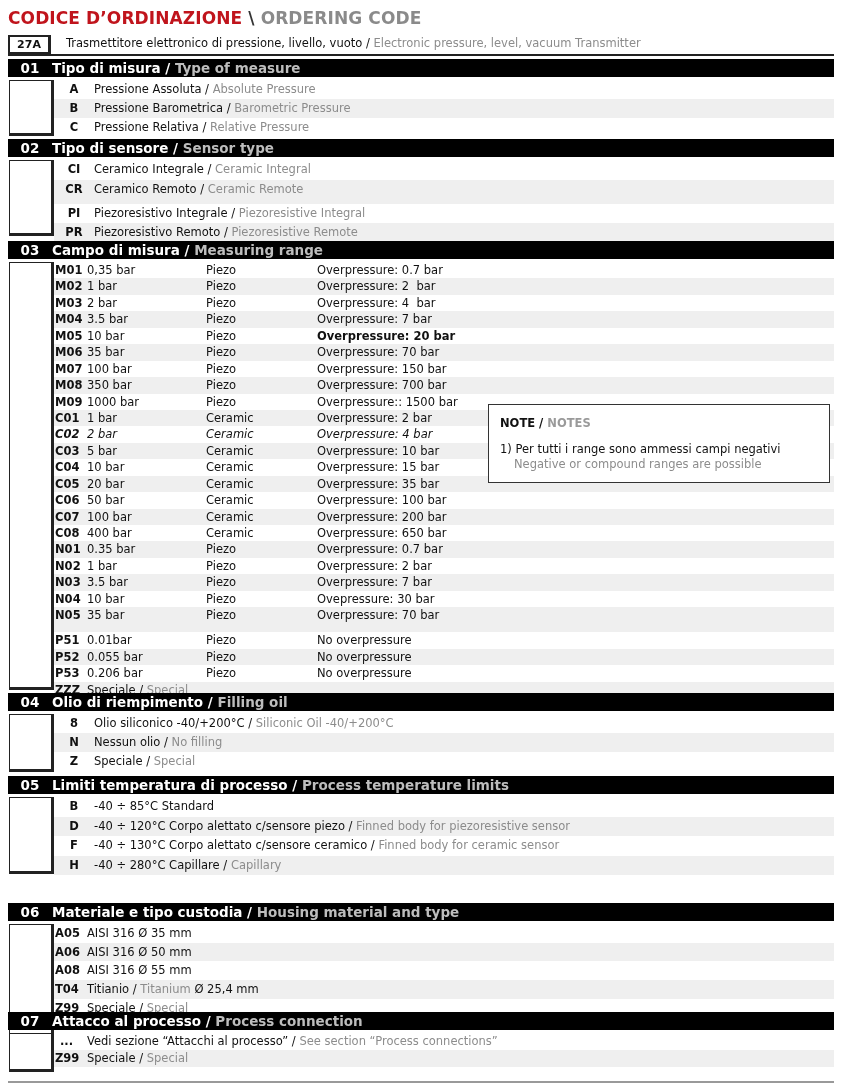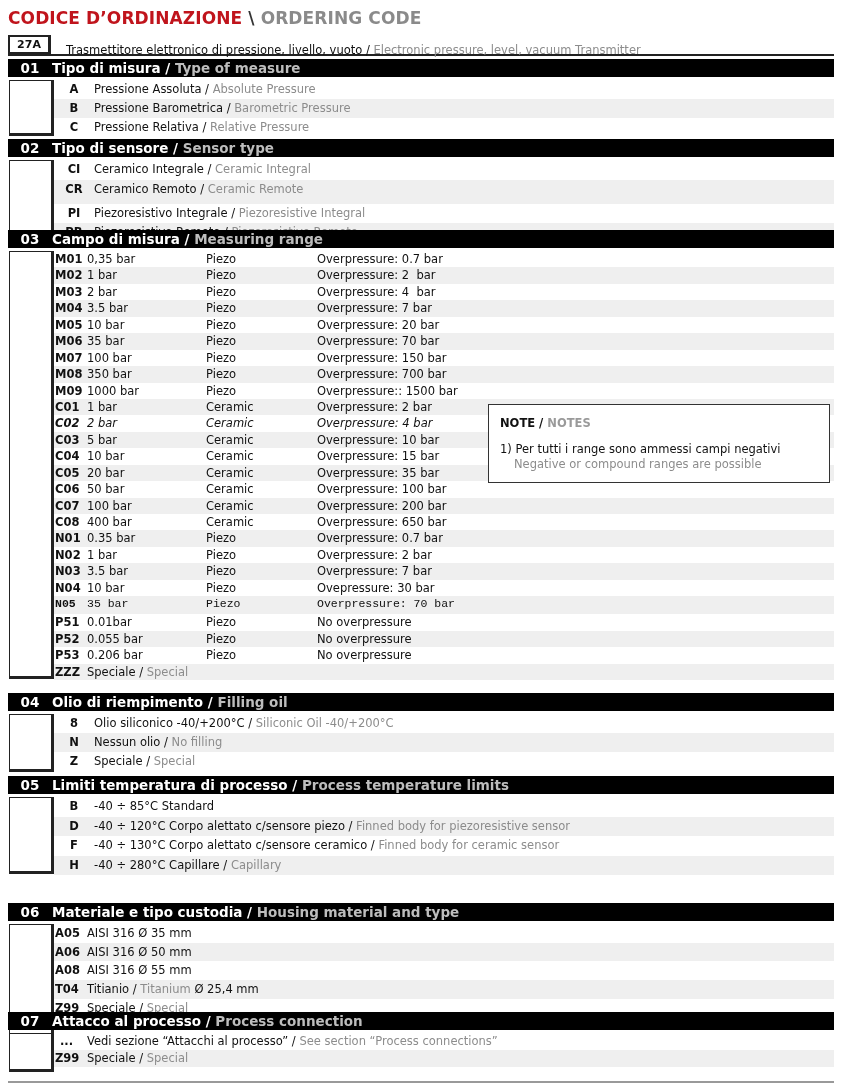--- a/index.html
+++ b/index.html
@@ -3,21 +3,21 @@
 <meta charset="utf-8">
 <style>
   html,body{margin:0;padding:0;background:#fff;}
   body{width:842px;height:1084px;position:relative;overflow:hidden;font-family:"DejaVu Sans","Liberation Sans",sans-serif;color:#111;}
   .title{position:absolute;left:8px;top:8px;font-size:17px;font-weight:bold;letter-spacing:0.1px;}
   .title .it{color:#c0141c;}
   .title .en{color:#8a8a8a;}
   .title .sep{color:#333;}
   .product{position:absolute;left:8px;top:35px;width:826px;height:19px;border-bottom:2px solid #222;}
   .code-box{position:absolute;left:0;top:0;width:38px;height:15px;border:2px solid #222;border-right-width:3px;border-bottom-width:3px;font-size:11px;font-weight:bold;text-align:center;line-height:15px;box-sizing:content-box;}
-  .product-desc{position:absolute;left:58px;top:8px;font-size:11.5px;white-space:nowrap;}
+  .product-desc{position:absolute;left:58px;top:1px;font-size:11.5px;white-space:nowrap;}
   .grey{color:#8c8c8c;}
   .section{position:absolute;left:8px;width:826px;}
   .sec-head{height:18px;background:#000;color:#fff;font-size:13.5px;font-weight:bold;line-height:18px;white-space:nowrap;position:relative;}
   .sec-head .num{display:inline-block;width:44px;text-align:center;}
   .sec-head .en{color:#bdbdbd;}
   .sel-box{position:absolute;left:1px;width:41px;border:1.5px solid #222;border-right-width:3px;border-bottom-width:3px;background:#fff;}
   .rows{position:absolute;left:46px;right:0;}
   .row{position:relative;font-size:11.5px;white-space:nowrap;}
   .row:nth-child(even){background:#efefef;}
   .row .code{position:absolute;left:0;width:40px;font-weight:bold;text-align:center;}
@@ -82,21 +82,21 @@
         <span class="code">PI</span>
         <span class="txt"><span>Piezoresistivo Integrale</span> / <span class="grey">Piezoresistive Integral</span></span>
       </div>
     <div class="row" style="height:19.5px;line-height:19.5px;">
         <span class="code">PR</span>
         <span class="txt"><span>Piezoresistivo Remoto</span> / <span class="grey">Piezoresistive Remote</span></span>
       </div>
   </div>
 </div>
 
-<div class="section" style="top:230px;border-radius:9px;">
+<div class="section" style="top:241px;border-radius:9px;">
   <div class="sec-head"><span class="num">03</span><span>Campo di misura</span> / <span class="en">Measuring range</span></div>
   <div class="sel-box" style="top:21px;height:424px;"></div>
   <div class="rows rng" id="range-rows" style="top:21px;">
       <div class="row" style="height: 16.45px; line-height: 16.45px;">
         <span class="code">M01</span>
         <span class="c1">0,35 bar</span>
         <span class="c2">Piezo</span>
         <span class="c3" style="white-space:pre;">Overpressure: 0.7 bar</span>
       </div>
       <div class="row" style="height: 16.45px; line-height: 16.45px;">
@@ -114,21 +114,21 @@
       <div class="row" style="height: 16.45px; line-height: 16.45px;">
         <span class="code">M04</span>
         <span class="c1">3.5 bar</span>
         <span class="c2">Piezo</span>
         <span class="c3" style="white-space:pre;">Overpressure: 7 bar</span>
       </div>
       <div class="row" style="height: 16.45px; line-height: 16.45px;">
         <span class="code">M05</span>
         <span class="c1">10 bar</span>
         <span class="c2">Piezo</span>
-        <span class="c3" style="white-space:pre;">Overpressure: 20 bar</span>
+        <span class="c3" style="white-space:pre;font-weight:bold;">Overpressure: 20 bar</span>
       </div>
       <div class="row" style="height: 16.45px; line-height: 16.45px;">
         <span class="code">M06</span>
         <span class="c1">35 bar</span>
         <span class="c2">Piezo</span>
         <span class="c3" style="white-space:pre;">Overpressure: 70 bar</span>
       </div>
       <div class="row" style="height: 16.45px; line-height: 16.45px;">
         <span class="code">M07</span>
         <span class="c1">100 bar</span>
@@ -212,21 +212,21 @@
         <span class="c1">3.5 bar</span>
         <span class="c2">Piezo</span>
         <span class="c3" style="white-space:pre;">Overpressure: 7 bar</span>
       </div>
       <div class="row" style="height: 16.45px; line-height: 16.45px;">
         <span class="code">N04</span>
         <span class="c1">10 bar</span>
         <span class="c2">Piezo</span>
         <span class="c3" style="white-space:pre;">Ovepressure: 30 bar</span>
       </div>
-      <div class="row" style="height: 18px; line-height: 16.45px; font-family: Liberation Mono, monospace;">
+      <div class="row" style="height: 25px; line-height: 16.45px;">
         <span class="code">N05</span>
         <span class="c1">35 bar</span>
         <span class="c2">Piezo</span>
         <span class="c3" style="white-space:pre;">Overpressure: 70 bar</span>
       </div>
       <div class="row" style="height: 16.45px; line-height: 16.45px;">
         <span class="code">P51</span>
         <span class="c1">0.01bar</span>
         <span class="c2">Piezo</span>
         <span class="c3" style="white-space:pre;">No overpressure</span>

